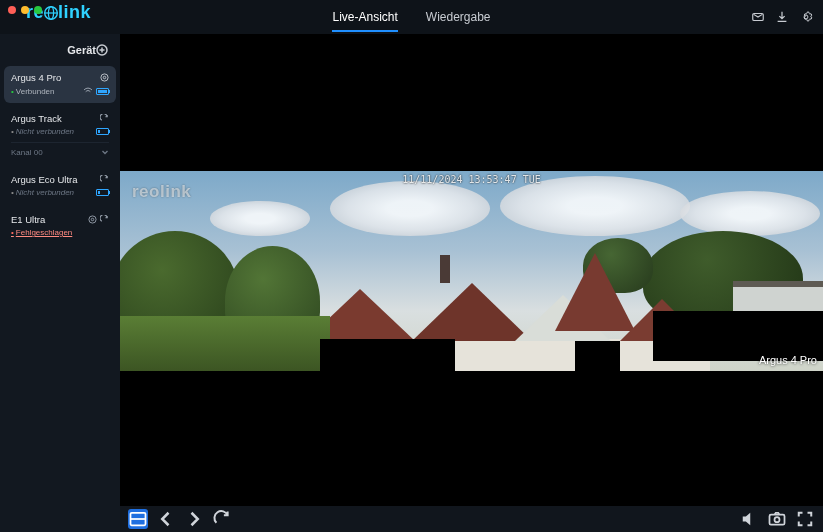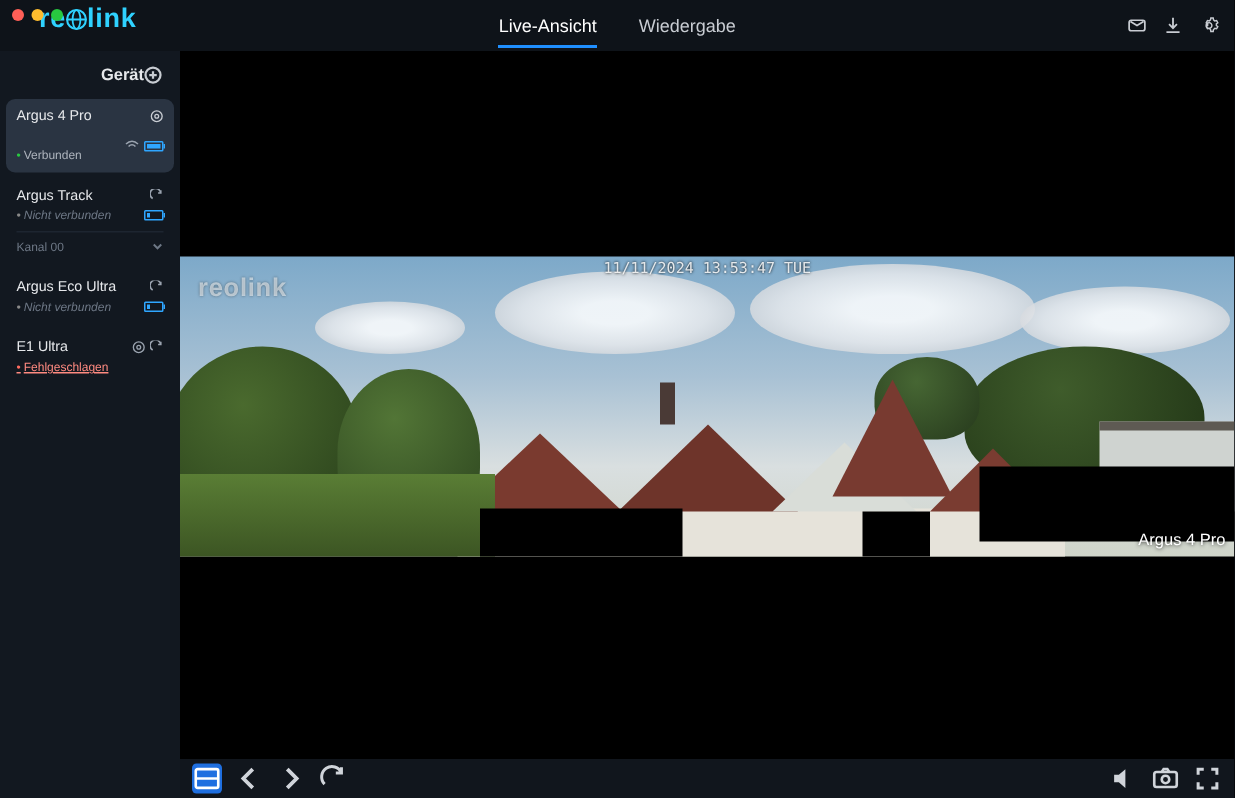--- a/index.html
+++ b/index.html
@@ -64,21 +64,21 @@
   position: relative;
 }
 .device.active { background: #2a3442; }
 .dev-row1 { display: flex; justify-content: space-between; align-items: center; }
 .dev-name { font-size: 9.5px; color: #e6e8eb; font-weight: 500; }
 .dev-row2 { display: flex; justify-content: space-between; align-items: center; margin-top: 3px;}
 .dev-status { font-size: 8px; }
 .dev-status.ok::before { content:"•"; color:#28c840; margin-right:2px;}
 .dev-status.bad::before { content:"•"; color:#888; margin-right:2px;}
 .dev-status.err::before { content:"•"; color:#ff6b5f; margin-right:2px;}
-.dev-status.ok { color:#aeb4bd;margin-top:13px; }
+.dev-status.ok { color:#aeb4bd; }
 .dev-status.bad { color:#6d7785;font-style:italic; }
 .dev-status.err { color:#ff8a80;text-decoration:underline; }
 .badges { display:flex; gap:3px; align-items:center;}
 .badges .ic { width:10px; height:10px; color:#9aa3af; }
 .battery { width:13px; height:7px; border:1px solid #2fa6ff; border-radius:1px; position:relative;}
 .battery::after{ content:""; position:absolute; right:-2px; top:1px; width:1px; height:3px; background:#2fa6ff;}
 .battery.full::before{ content:""; position:absolute; inset:1px; background:#2fa6ff;}
 .battery.empty::before{ content:""; position:absolute; left:1px; top:1px; bottom:1px; width:2px; background:#2fa6ff;}
 .sub-channel { margin-top:6px; padding-top:5px; border-top:1px solid #1d2530; display:flex; justify-content:space-between; font-size:8px; color:#6d7785;}
 

